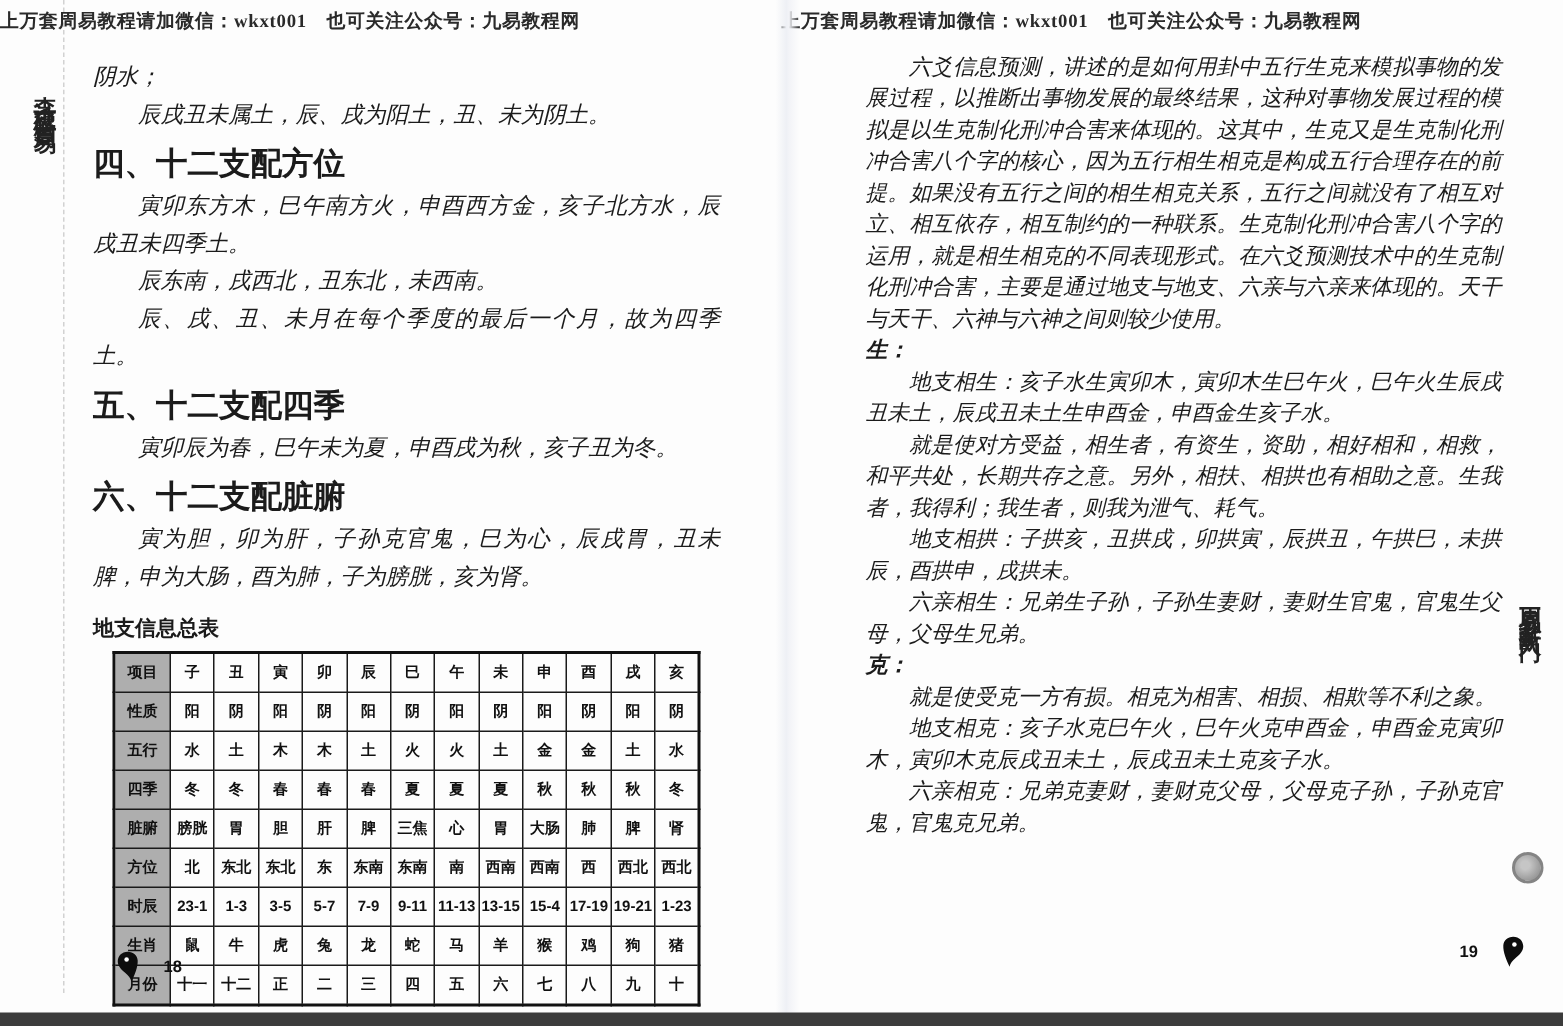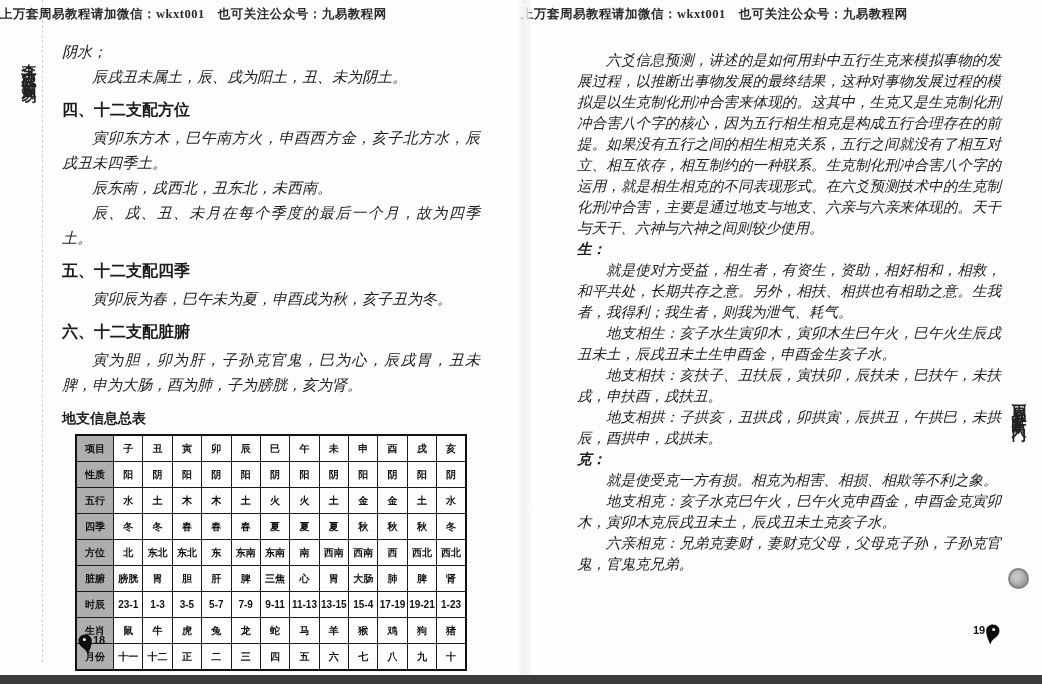--- a/index.html
+++ b/index.html
@@ -15,34 +15,34 @@
 
   .page-header{position:absolute;top:6px;left:0;width:100%;text-align:left;
     font-size:12.5px;font-weight:bold;color:#2a2a2a;letter-spacing:.5px;}
 
   .v-title{position:absolute;writing-mode:vertical-rl;text-orientation:mixed;
     font-weight:bold;font-size:15px;letter-spacing:4px;color:#222;}
   .v-title.left{left:19px;top:52px;}
   .v-title.right{left:488px;top:392px;letter-spacing:3px;}
 
   .content-l{position:absolute;left:62px;top:40px;width:418px;font-size:15px;line-height:25px;text-align:justify;}
-  .content-r{position:absolute;left:56px;top:50px;width:424px;font-size:14.5px;line-height:21px;text-align:justify;}
+  .content-r{position:absolute;left:56px;top:35px;width:424px;font-size:14.5px;line-height:21px;text-align:justify;}
   .content-l p,.content-r p{margin:0;text-indent:2em;font-style:italic;}
   p.noindent{text-indent:0;}
-  .h-num{font-family:"Liberation Sans",sans-serif;font-weight:bold;font-size:16px;margin:7px 0 4px 0;}
+  .h-num{font-family:"Liberation Sans",sans-serif;font-weight:bold;font-size:21px;margin:7px 0 4px 0;}
   .tbl-title{font-family:"Liberation Sans",sans-serif;text-align:left;font-weight:bold;font-size:14px;margin:8px 0 3px 0;}
 
   table.dizhi{border-collapse:collapse;table-layout:fixed;width:392px;margin:0 auto;
     font-family:"Liberation Sans",sans-serif;font-size:10px;font-weight:bold;}
   table.dizhi td{border:1px solid #1a1a1a;text-align:center;padding:0;height:15px;
     white-space:nowrap;overflow:hidden;color:#111;}
   table.dizhi{border:2px solid #111;}
   table.dizhi td.lbl{background:#aeaeae;width:36px;}
 
-  .page-mark{position:absolute;display:flex;gap:0;}
+  .page-mark{position:absolute;display:flex;align-items:center;gap:16px;}
   .page-mark .num{font-family:"Liberation Sans",sans-serif;font-size:11px;font-weight:bold;color:#111;}
   .mark-left{left:78px;top:634px;}
   .mark-right{left:452px;top:624px;}
   .comma-icon{display:inline-block;width:15px;height:21px;}
   .seal-icon{margin-top:8px;width:17px;height:17px;border-radius:50%;
     border:2px solid #6f6f6f;background:radial-gradient(circle at 40% 40%, #bdbdbd 20%, #8a8a8a 70%);opacity:.85;}
 </style>
 </head>
 <body>
 
@@ -122,50 +122,50 @@
               <td>春</td>
               <td>夏</td>
               <td>夏</td>
               <td>夏</td>
               <td>秋</td>
               <td>秋</td>
               <td>秋</td>
               <td>冬</td>
             </tr>
             <tr>
+              <td class="lbl">脏腑</td>
+              <td>膀胱</td>
+              <td>胃</td>
+              <td>胆</td>
+              <td>肝</td>
+              <td>脾</td>
+              <td>三焦</td>
+              <td>心</td>
+              <td>胃</td>
+              <td>大肠</td>
+              <td>肺</td>
+              <td>脾</td>
+              <td>肾</td>
+            </tr>
+            <tr>
               <td class="lbl">方位</td>
               <td>北</td>
               <td>东北</td>
               <td>东北</td>
               <td>东</td>
               <td>东南</td>
               <td>东南</td>
               <td>南</td>
               <td>西南</td>
               <td>西南</td>
               <td>西</td>
               <td>西北</td>
               <td>西北</td>
             </tr>
             <tr>
-              <td class="lbl">脏腑</td>
-              <td>膀胱</td>
-              <td>胃</td>
-              <td>胆</td>
-              <td>肝</td>
-              <td>脾</td>
-              <td>三焦</td>
-              <td>心</td>
-              <td>胃</td>
-              <td>大肠</td>
-              <td>肺</td>
-              <td>脾</td>
-              <td>肾</td>
-            </tr>
-            <tr>
               <td class="lbl">时辰</td>
               <td>23-1</td>
               <td>1-3</td>
               <td>3-5</td>
               <td>5-7</td>
               <td>7-9</td>
               <td>9-11</td>
               <td>11-13</td>
               <td>13-15</td>
               <td>15-4</td>
@@ -216,24 +216,24 @@
       <span class="num">18</span>
     </div>
   </div>
 
   <div class="page page-right">
     <div class="page-header">上万套周易教程请加微信：wkxt001　也可关注公众号：九易教程网</div>
 
     <div class="content-r">
       <p>六爻信息预测，讲述的是如何用卦中五行生克来模拟事物的发展过程，以推断出事物发展的最终结果，这种对事物发展过程的模拟是以生克制化刑冲合害来体现的。这其中，生克又是生克制化刑冲合害八个字的核心，因为五行相生相克是构成五行合理存在的前提。如果没有五行之间的相生相克关系，五行之间就没有了相互对立、相互依存，相互制约的一种联系。生克制化刑冲合害八个字的运用，就是相生相克的不同表现形式。在六爻预测技术中的生克制化刑冲合害，主要是通过地支与地支、六亲与六亲来体现的。天干与天干、六神与六神之间则较少使用。</p>
       <p class="noindent" style="font-weight:bold;font-family:'Liberation Sans',sans-serif;">生：</p>
+      <p>地支相生：亥子水生寅卯木，寅卯木生巳午火，巳午火生辰戌丑未土，辰戌丑未土生申酉金，申酉金生亥子水。</p>
       <p>就是使对方受益，相生者，有资生，资助，相好相和，相救，和平共处，长期共存之意。另外，相扶、相拱也有相助之意。生我者，我得利；我生者，则我为泄气、耗气。</p>
-      <p>地支相生：亥子水生寅卯木，寅卯木生巳午火，巳午火生辰戌丑未土，辰戌丑未土生申酉金，申酉金生亥子水。</p>
-      <p>地支相扶：亥扶子、丑扶辰，寅扶卯，辰扶未，巳扶午，未扶戌，申扶酉，戌扶丑。</p>
       <p>地支相拱：子拱亥，丑拱戌，卯拱寅，辰拱丑，午拱巳，未拱辰，酉拱申，戌拱未。</p>
+      <p>六亲相生：兄弟生子孙，子孙生妻财，妻财生官鬼，官鬼生父母，父母生兄弟。</p>
       <p class="noindent" style="font-weight:bold;font-family:'Liberation Sans',sans-serif;">克：</p>
       <p>就是使受克一方有损。相克为相害、相损、相欺等不利之象。</p>
       <p>地支相克：亥子水克巳午火，巳午火克申酉金，申酉金克寅卯木，寅卯木克辰戌丑未土，辰戌丑未土克亥子水。</p>
       <p>六亲相克：兄弟克妻财，妻财克父母，父母克子孙，子孙克官鬼，官鬼克兄弟。</p>
     </div>
 
     <div class="v-title right">
       <span>周易一卦多断入门</span>
     </div>
     <div class="seal-icon" style="position:absolute;left:487px;top:560px;"></div>

